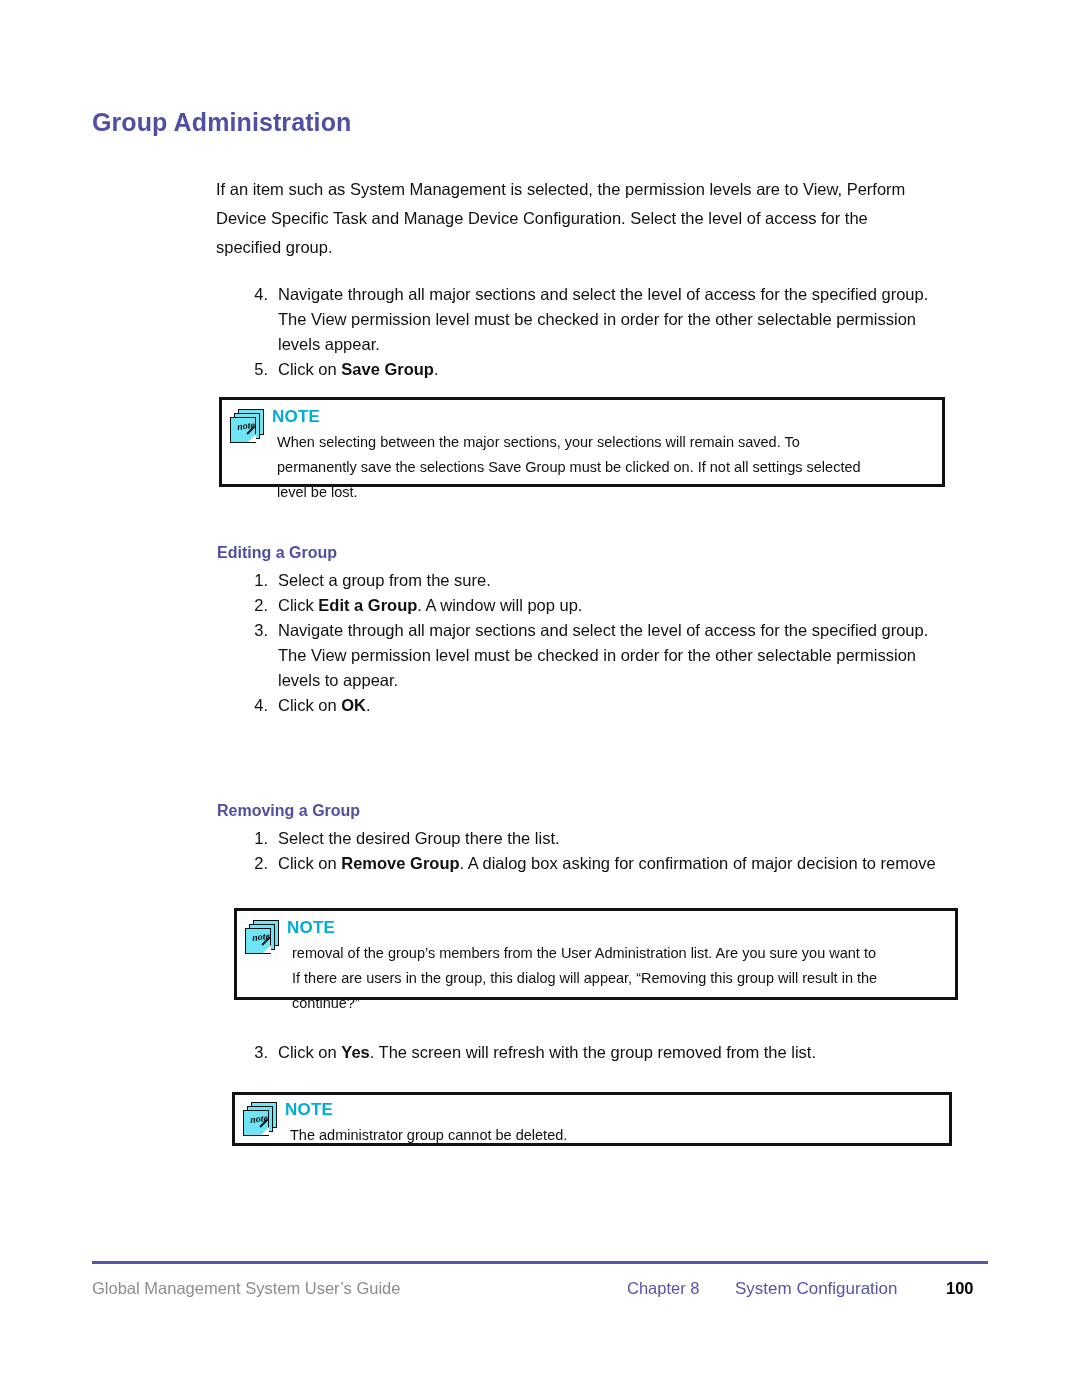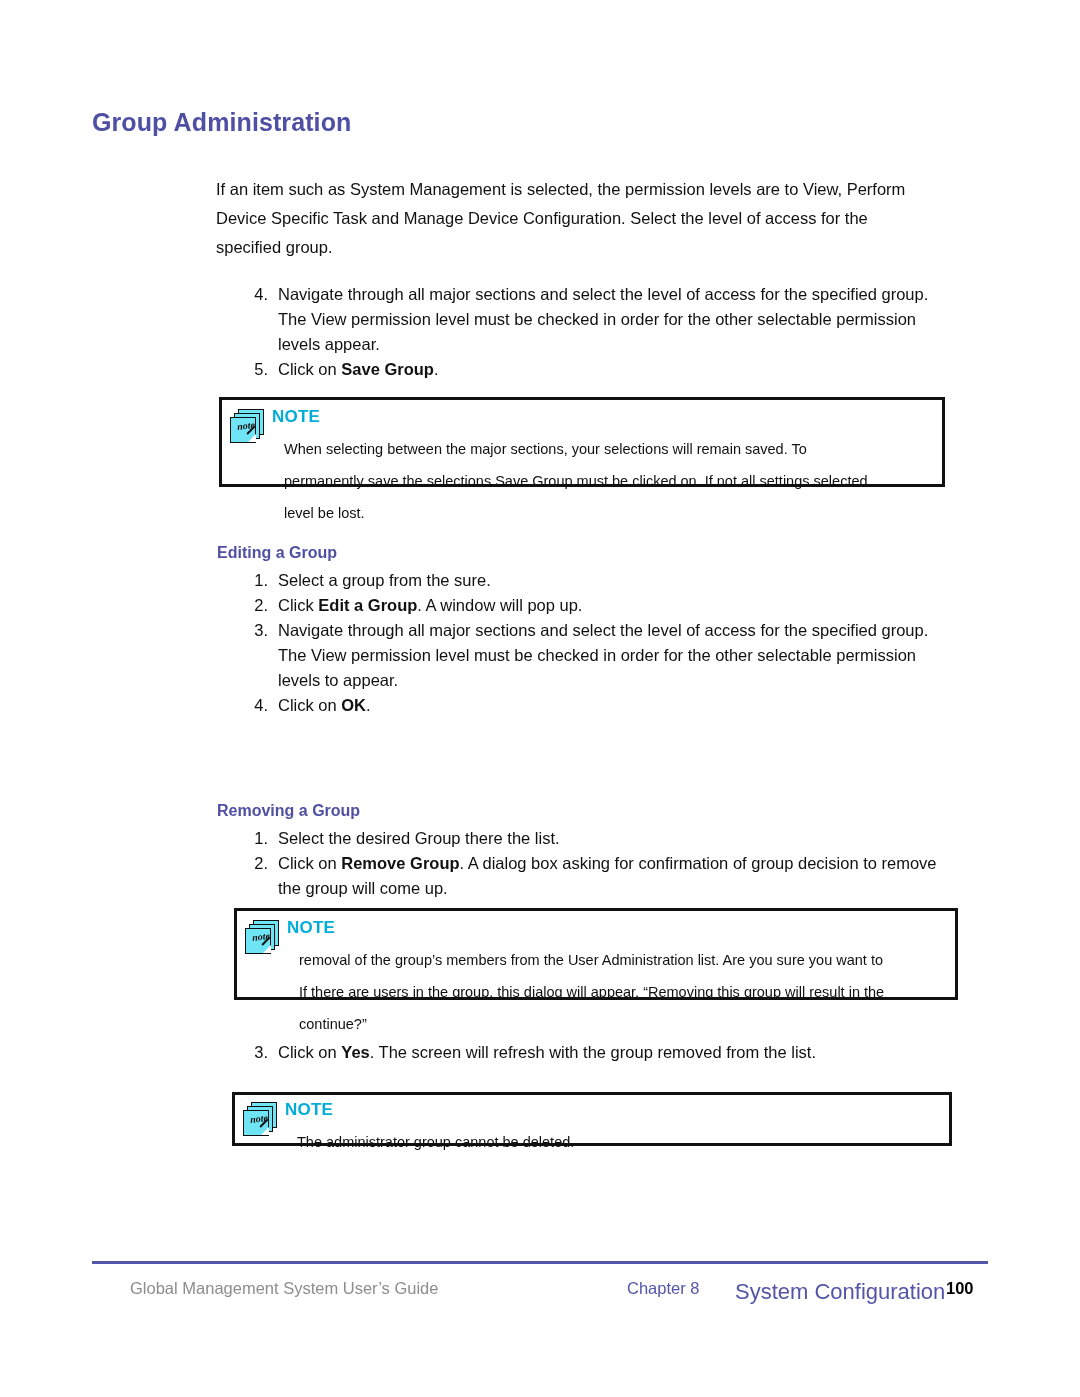--- a/index.html
+++ b/index.html
@@ -108,21 +108,21 @@
     color: #00add8;
     line-height: 21px;
     letter-spacing: 0.2px;
   }
   .note-text {
     font-size: 14.5px;
     line-height: 20px;
     color: #111111;
     margin-top: 1px;
   }
-  .note-text p { margin: 12px; }
+  .note-text p { margin: 5px; }
 
   
   .note-icon {
     position: relative;
     width: 34px;
     height: 34px;
   }
   .note-icon .sheet {
     position: absolute;
     width: 26px;
@@ -185,34 +185,33 @@
     top: 1279px;
     width: 896px;
     height: 26px;
   }
   .footer-left {
     position: absolute;
     left: 0;
     top: 0;
     font-size: 16.5px;
     color: #8d8d8d;
-    margin-left: 38px;
   }
   .footer-chapter {
     position: absolute;
     left: 535px;
     top: 0;
     font-size: 16.5px;
     color: #5454a8;
   }
   .footer-section {
     position: absolute;
     left: 643px;
     top: 0;
-    font-size: 22px;
+    font-size: 17px;
     color: #5454a8;
   }
   .footer-page {
     position: absolute;
     left: 854px;
     top: 0;
     font-size: 16.5px;
     font-weight: bold;
     color: #000000;
     text-align: right;
@@ -305,22 +304,21 @@
   <div class="olist" style="left:240px; top:826px; width:752px;">
     <div class="oitem">
       <span class="num">1.</span>
       <span class="txt">
         <p>Select the desired Group there the list.</p>
       </span>
     </div>
     <div class="oitem">
       <span class="num">2.</span>
       <span class="txt">
-        <p><span>Click on </span><b>Remove Group</b><span>. A dialog box asking for confirmation of group decision to remove</span></p>
-        <p>the group will come up.</p>
+        <p><span>Click on </span><b>Remove Group</b><span>. A dialog box asking for confirmation of major decision to remove</span></p>
       </span>
     </div>
   </div>
 
   <div class="note-box" style="left:234px; top:908px; width:724px; height:92px;">
     <div class="note-icon-wrap">
       <div class="note-icon">
         <div class="sheet s3"></div>
         <div class="sheet s2"></div>
         <div class="sheet s1"></div>

